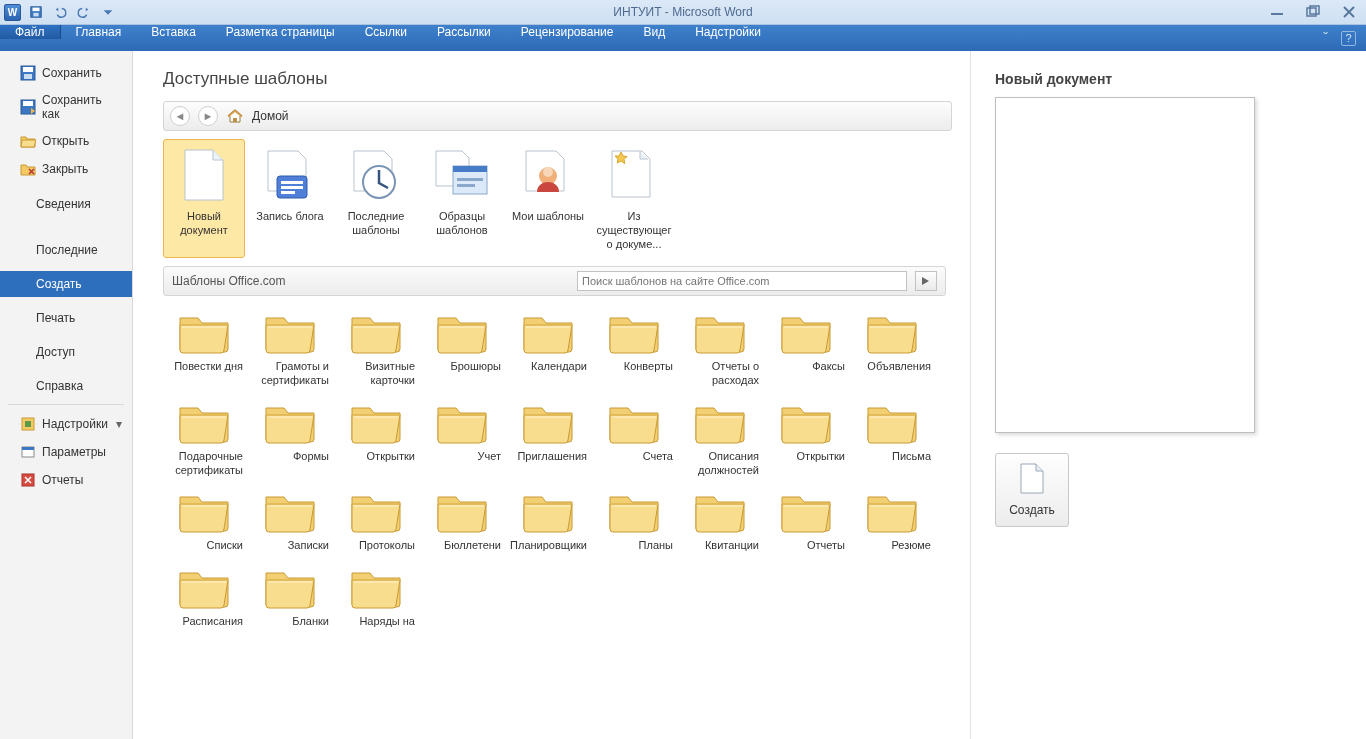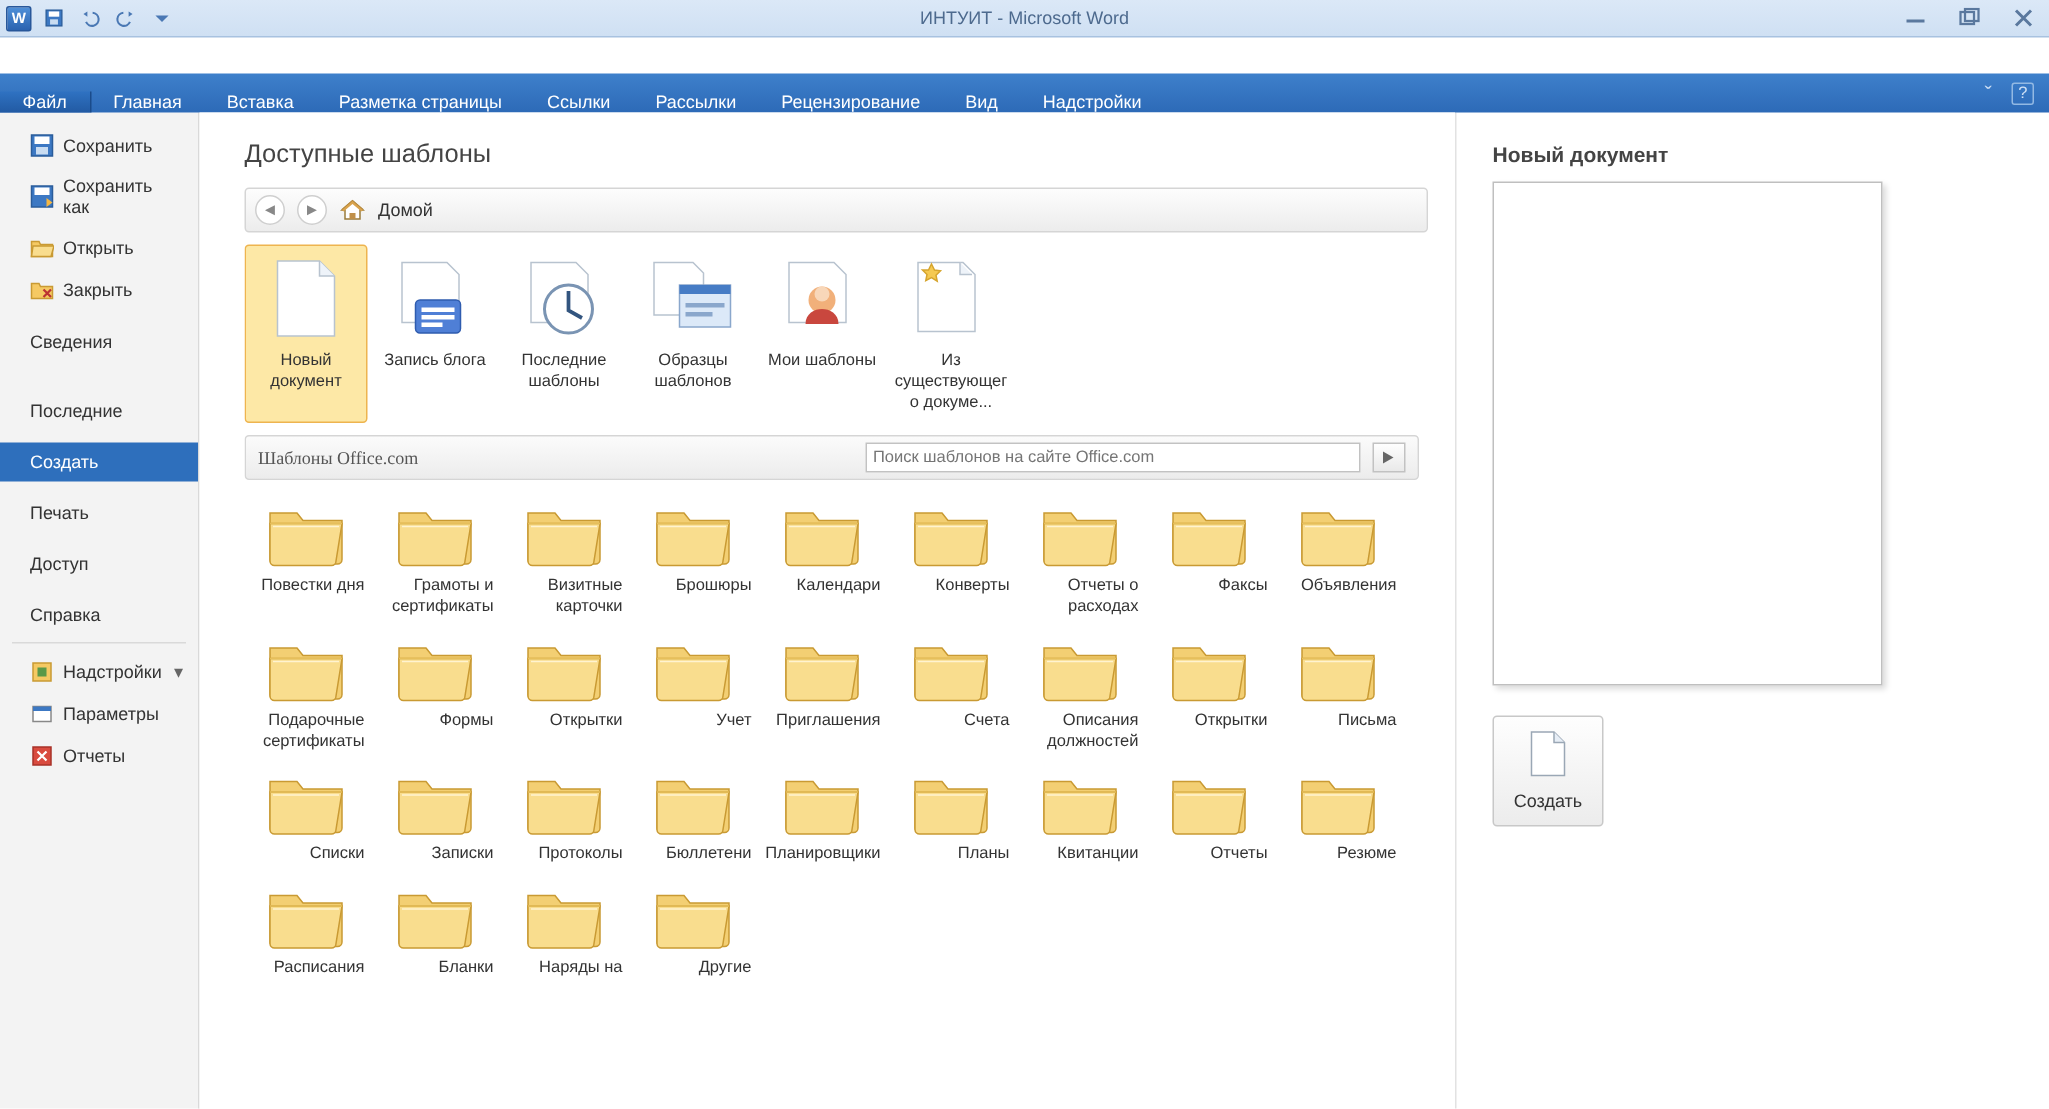--- a/index.html
+++ b/index.html
@@ -9,33 +9,33 @@
 .titlebar { height: 25px; background: linear-gradient(#dbe8f7,#cfe0f3); display: flex; align-items: center; position: relative; border-bottom: 1px solid #a8c2e0; }
 .qat { display: flex; align-items: center; gap: 6px; padding-left: 4px; }
 .qat .w-logo { width: 17px; height: 17px; background: linear-gradient(#4e8fd8,#2b63b0); border: 1px solid #28579a; border-radius: 2px; color: #fff; font-weight: bold; font-size: 10px; display: flex; align-items: center; justify-content: center; }
 .qat-btn { width: 18px; height: 18px; display: flex; align-items: center; justify-content: center; color: #4a6b94; cursor: pointer; }
 .qat-btn svg { width: 14px; height: 14px; }
 .title-text { position: absolute; left: 50%; transform: translateX(-50%); color: #4d6a8e; font-size: 12px; }
 .win-controls { position: absolute; right: 6px; top: 0; display: flex; gap: 14px; align-items: center; height: 100%; color: #5a789e; }
 .win-controls span { width: 22px; height: 16px; display: flex; align-items: center; justify-content: center; cursor: pointer; font-size: 14px; }
 
 
-.ribbon { height: 26px; background: linear-gradient(#3e80cb,#2d6ab7); display: flex; align-items: flex-end; position: relative; margin-top: 24px; }
+.ribbon { height: 26px; background: linear-gradient(#3e80cb,#2d6ab7); display: flex; align-items: flex-start; position: relative; }
 .ribbon .tab { padding: 0 15px; color: #fff; display: flex; align-items: center; font-size: 12px; cursor: pointer; }
 .ribbon .tab.file { background: linear-gradient(#2f72c2,#225aa3); border-right: 1px solid #1a4b8a; font-weight: normal; }
 .ribbon-help { position: absolute; right: 10px; top: 0; display: flex; gap: 8px; align-items: center; height: 100%; color: #cfe1f6; }
 .ribbon-help span { width: 15px; height: 15px; display: flex; align-items: center; justify-content: center; cursor: pointer; font-size: 11px; border: 1px solid #93b9e3; border-radius: 2px; }
 
 
 .content { display: flex; height: calc(739px - 51px); }
 
 
 .sidebar { width: 133px; background: #f3f3f3; border-right: 1px solid #d9d9d9; padding-top: 8px; display: flex; flex-direction: column; }
 .sb-item { padding: 6px 10px 6px 20px; display: flex; align-items: center; gap: 6px; color: #333; cursor: pointer; font-size: 12px; position: relative; }
-.sb-item.noicon { padding-left: 20px; }
+.sb-item.noicon { padding-left: 36px; }
 .sb-item .ico { width: 16px; height: 16px; display: flex; align-items: center; justify-content: center; }
 .sb-item.active { background: #2e6fbc; color: #fff; }
 .sb-item.active::after { content: ""; position: absolute; right: -8px; top: 50%; transform: translateY(-50%); border: 8px solid transparent; border-left-color: #2e6fbc; }
 .sb-sep { height: 1px; background: #d9d9d9; margin: 5px 8px; }
 .sb-item.small { padding-left: 20px; }
 .sb-item.small .lbl { font-size: 12px; }
 
 
 .main { flex: 1; background: #fff; padding: 18px 18px 0 30px; overflow: hidden; position: relative; }
 .main h2 { font-size: 17px; font-weight: normal; color: #444; margin-bottom: 12px; }
@@ -45,21 +45,21 @@
 .breadcrumb .crumb { font-size: 12px; color: #333; }
 
 .templates-scroll { height: 585px; overflow-y: auto; margin-top: 2px; padding-right: 6px; position: relative; }
 .template-row { display: flex; flex-wrap: wrap; gap: 4px 4px; padding: 6px 0 4px 0; }
 .tmpl { width: 82px; text-align: center; cursor: pointer; padding: 6px 2px; border: 1px solid transparent; border-radius: 3px; }
 .tmpl.selected { background: #fde8a6; border: 1px solid #eeb44f; }
 .tmpl .tmpl-ico { width: 58px; height: 58px; margin: 0 auto 6px; display: flex; align-items: center; justify-content: center; }
 .tmpl .lbl { font-size: 11px; color: #333; line-height: 1.25; word-wrap: break-word; }
 
 .section-bar { background: linear-gradient(#fbfbfb,#ececec); border: 1px solid #d5d5d5; border-radius: 3px; height: 30px; display: flex; align-items: center; padding: 0 8px; gap: 8px; margin-top: 4px; }
-.section-bar .stitle { font-size: 12px; color: #555; flex: 0 0 auto; margin-right: auto; font-family: Liberation Serif, serif; }
+.section-bar .stitle { font-size: 12px; color: #555; flex: 0 0 auto; margin-right: auto; }
 .search-box { width: 330px; height: 20px; border: 1px solid #c2c2c2; background: #fff; padding: 0 4px; font-size: 11px; color: #888; }
 .search-go { width: 22px; height: 20px; border: 1px solid #c2c2c2; background: linear-gradient(#fefefe,#e9e9e9); display: flex; align-items: center; justify-content: center; cursor: pointer; }
 
 .folder-grid { display: flex; flex-wrap: wrap; gap: 4px 4px; padding: 10px 0 6px 0; }
 .folder { width: 82px; text-align: right; cursor: pointer; padding: 4px 2px; }
 .folder .fico { width: 54px; height: 44px; margin: 0 auto 6px; }
 .folder .lbl { font-size: 11px; color: #333; line-height: 1.25; word-wrap: break-word; }
 
 
 .preview { width: 396px; background: #fff; padding: 20px 34px 0 24px; border-left: 1px solid #e2e2e2; }
@@ -661,31 +661,20 @@
             <div class="fico">
               <svg width="54" height="44" viewBox="0 0 54 44">
                 <path d="M3 8h18l4 5h26v26a3 3 0 0 1-3 3H6a3 3 0 0 1-3-3z" fill="#f3cf73" stroke="#c99a33"></path>
                 <path d="M3 15h48l-4 25a3 3 0 0 1-3 3H6a3 3 0 0 1-3-3z" fill="#f9dd8e" stroke="#c99a33"></path>
                 <path d="M3 15h48" stroke="#e6bf5b"></path>
                 <path d="M5 17h44" stroke="#fff3d0"></path>
               </svg>
             </div>
             <div class="lbl">Наряды на</div>
           </div>
-          <div class="folder">
-            <div class="fico">
-              <svg width="54" height="44" viewBox="0 0 54 44">
-                <path d="M3 8h18l4 5h26v26a3 3 0 0 1-3 3H6a3 3 0 0 1-3-3z" fill="#f3cf73" stroke="#c99a33"></path>
-                <path d="M3 15h48l-4 25a3 3 0 0 1-3 3H6a3 3 0 0 1-3-3z" fill="#f9dd8e" stroke="#c99a33"></path>
-                <path d="M3 15h48" stroke="#e6bf5b"></path>
-                <path d="M5 17h44" stroke="#fff3d0"></path>
-              </svg>
-            </div>
-            <div class="lbl">Другие</div>
-          </div>
         </div>
 
     </div>
   </div>
 
   <div class="preview">
     <h3>Новый документ</h3>
     <div class="preview-page"></div>
     <div class="create-btn">
       <div class="cico">

